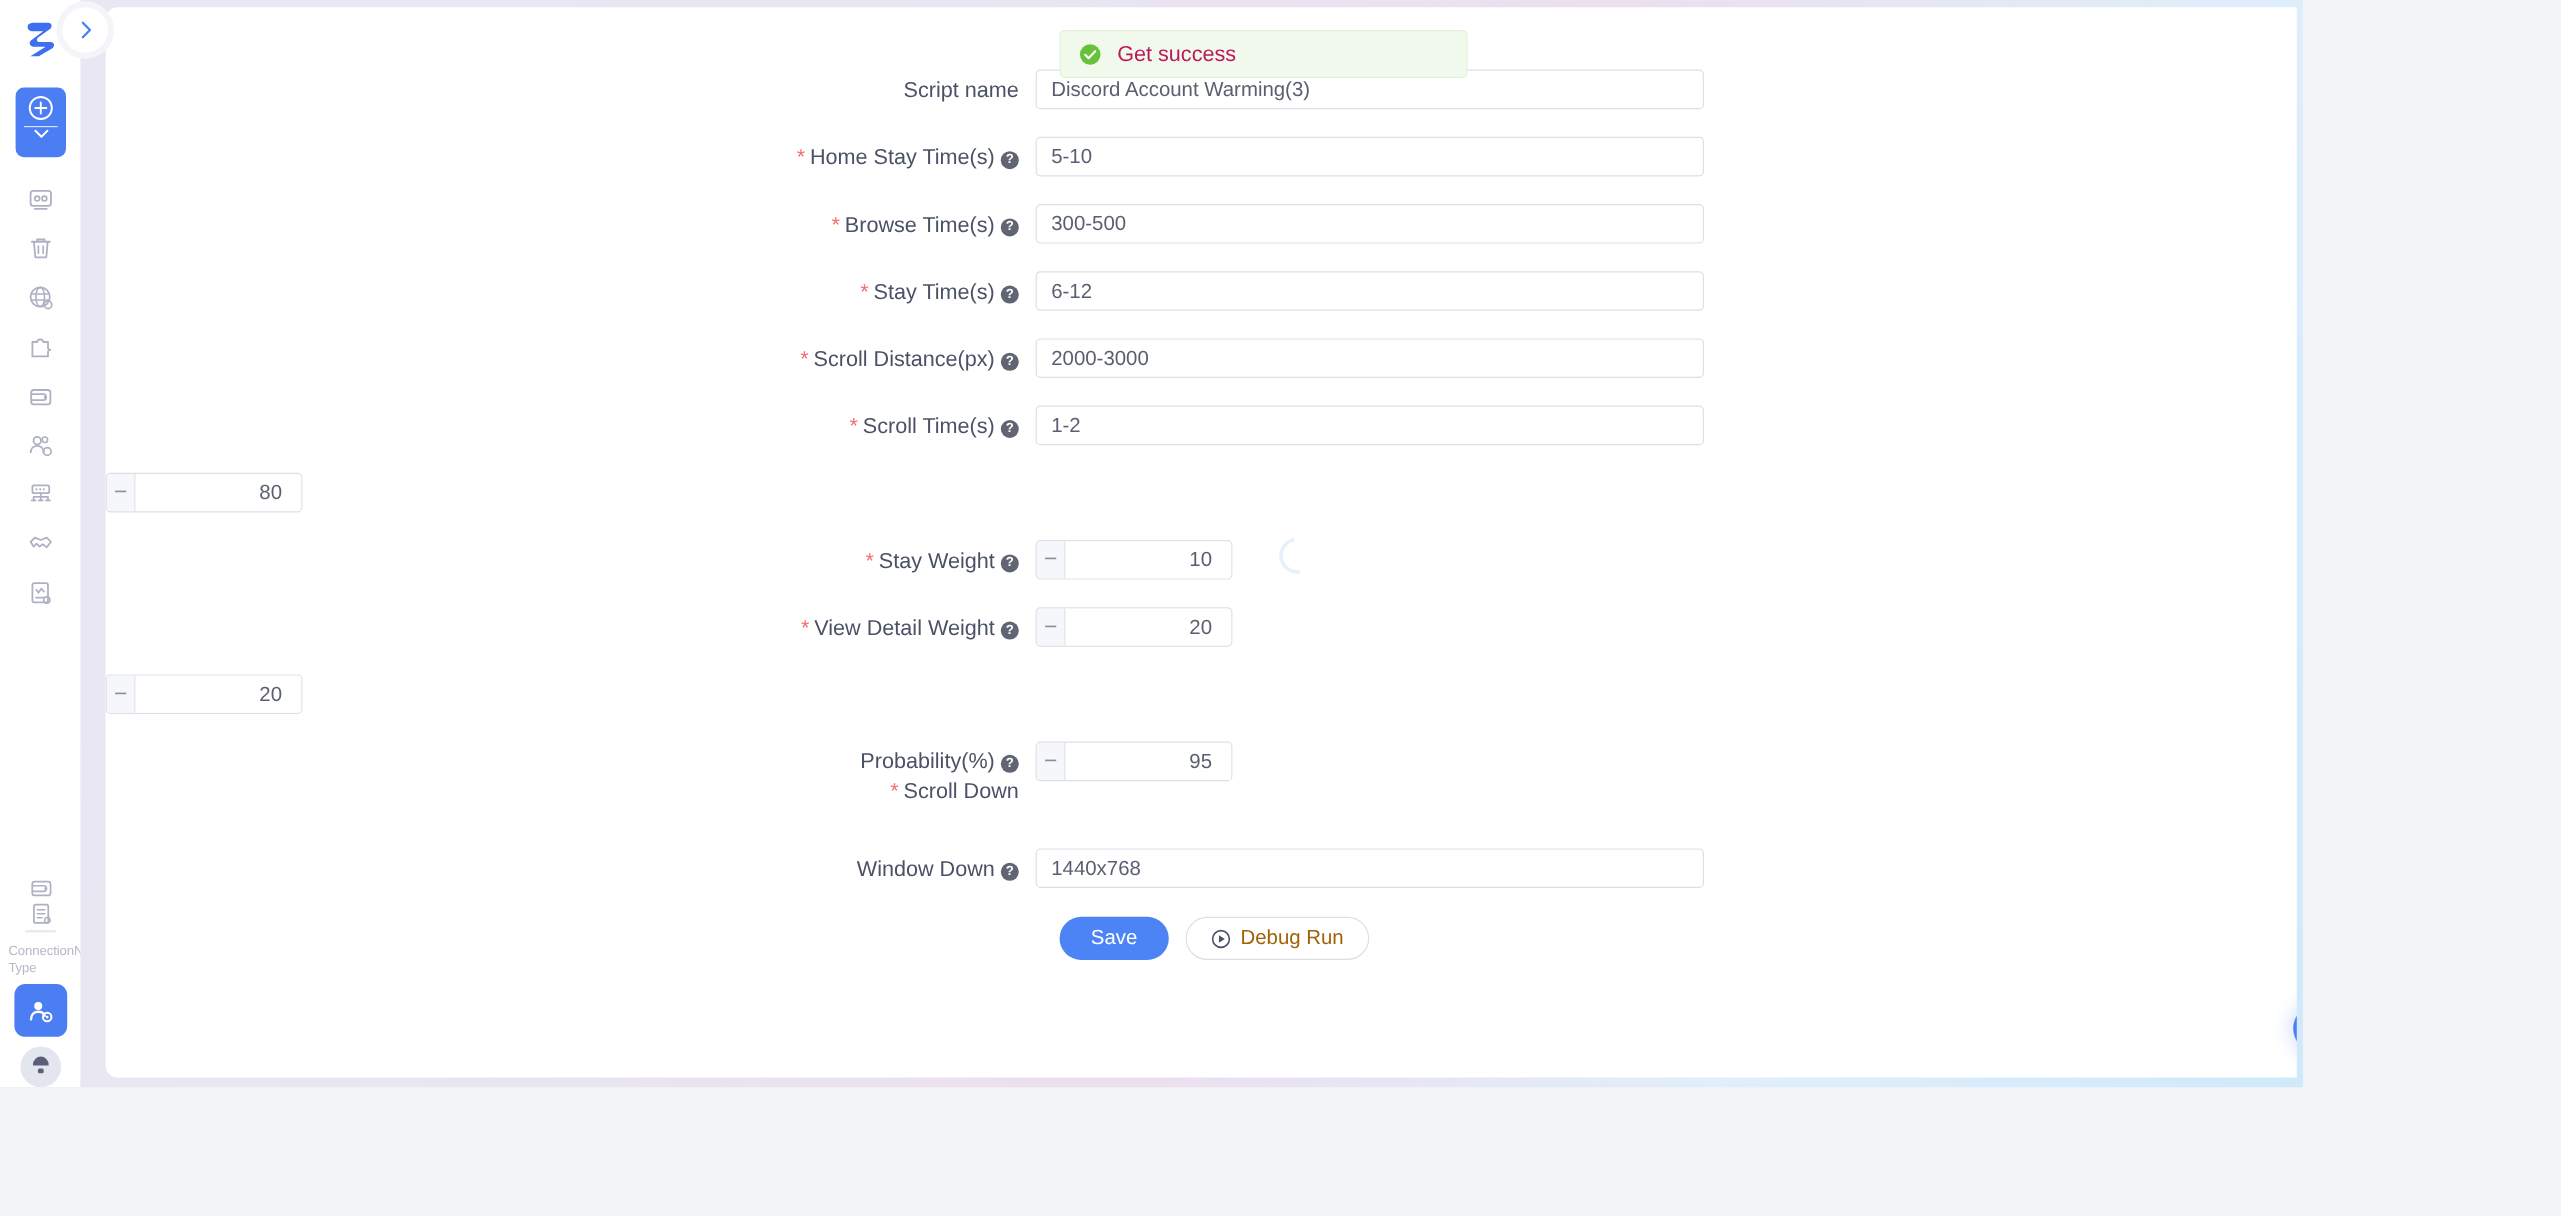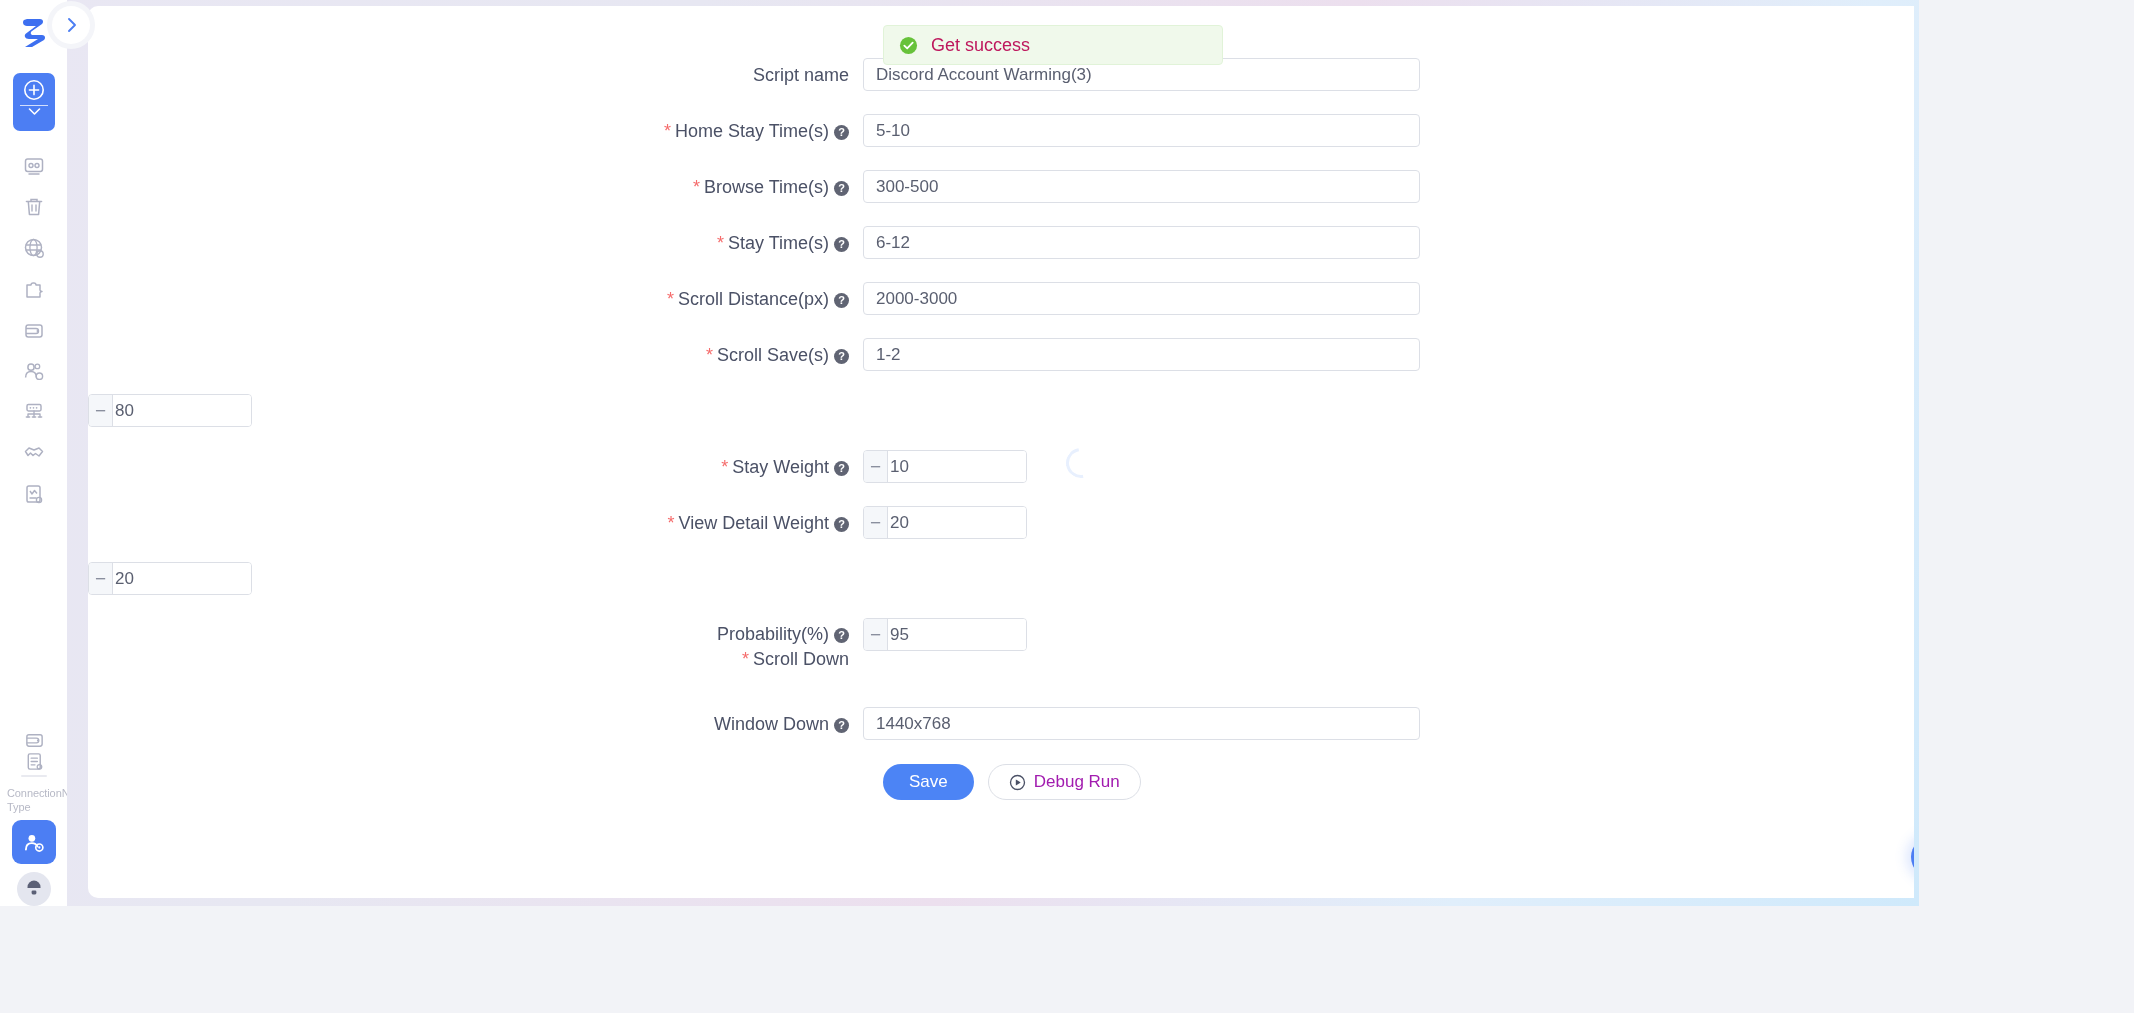--- a/index.html
+++ b/index.html
@@ -233,21 +233,21 @@
     font-size: 19px;
     line-height: 31px;
     cursor: pointer;
     display: flex; align-items: center; justify-content: center;
     font-family: "Liberation Sans", sans-serif;
   }
   .stp-minus { border-right: 1px solid #dcdfe6; }
   .stp-val {
     flex: 1;
     border: none;
-    text-align: left;
+    text-align: center;
     font-size: 17px;
     color: #5a5f70;
     outline: none;
     font-family: "Liberation Sans", sans-serif;
     background: #ffffff;
   }
 
   
   #row-spinner {
     position: absolute;
@@ -279,21 +279,21 @@
     font-size: 17px;
     cursor: pointer;
     font-family: Liberation Sans, sans-serif;
   }
   #debug-btn {
     height: 36px;
     padding: 0 20px;
     border: 1px solid #dcdfe6;
     border-radius: 18px;
     background: #ffffff;
-    color: #a21caf;
+    color: #a16207;
     font-size: 17px;
     cursor: pointer;
     display: flex; align-items: center; gap: 8px;
     font-family: "Liberation Sans", sans-serif;
   }
 
   
   #fab {
     position: absolute;
     left: 1823px; top: 831px;
@@ -487,21 +487,21 @@
 
       <div class="form-row" style="top:276px">
         <div class="f-label">
           <span class="req">*</span><span>Scroll Distance(px)</span><span class="help">?</span>
         </div>
         <input class="f-input" type="text" value="2000-3000" style="">
       </div>
 
       <div class="form-row" style="top:332px">
         <div class="f-label">
-          <span class="req">*</span><span>Scroll Save(s)</span><span class="help">?</span>
+          <span class="req">*</span><span>Scroll Time(s)</span><span class="help">?</span>
         </div>
         <input class="f-input" type="text" value="1-2" style="">
       </div>
 
       <div class="form-row" style="top:388px">
         <div class="stepper">
           <button class="stp-btn stp-minus">−</button>
           <input class="stp-val" value="80" style="">
 
         </div>

